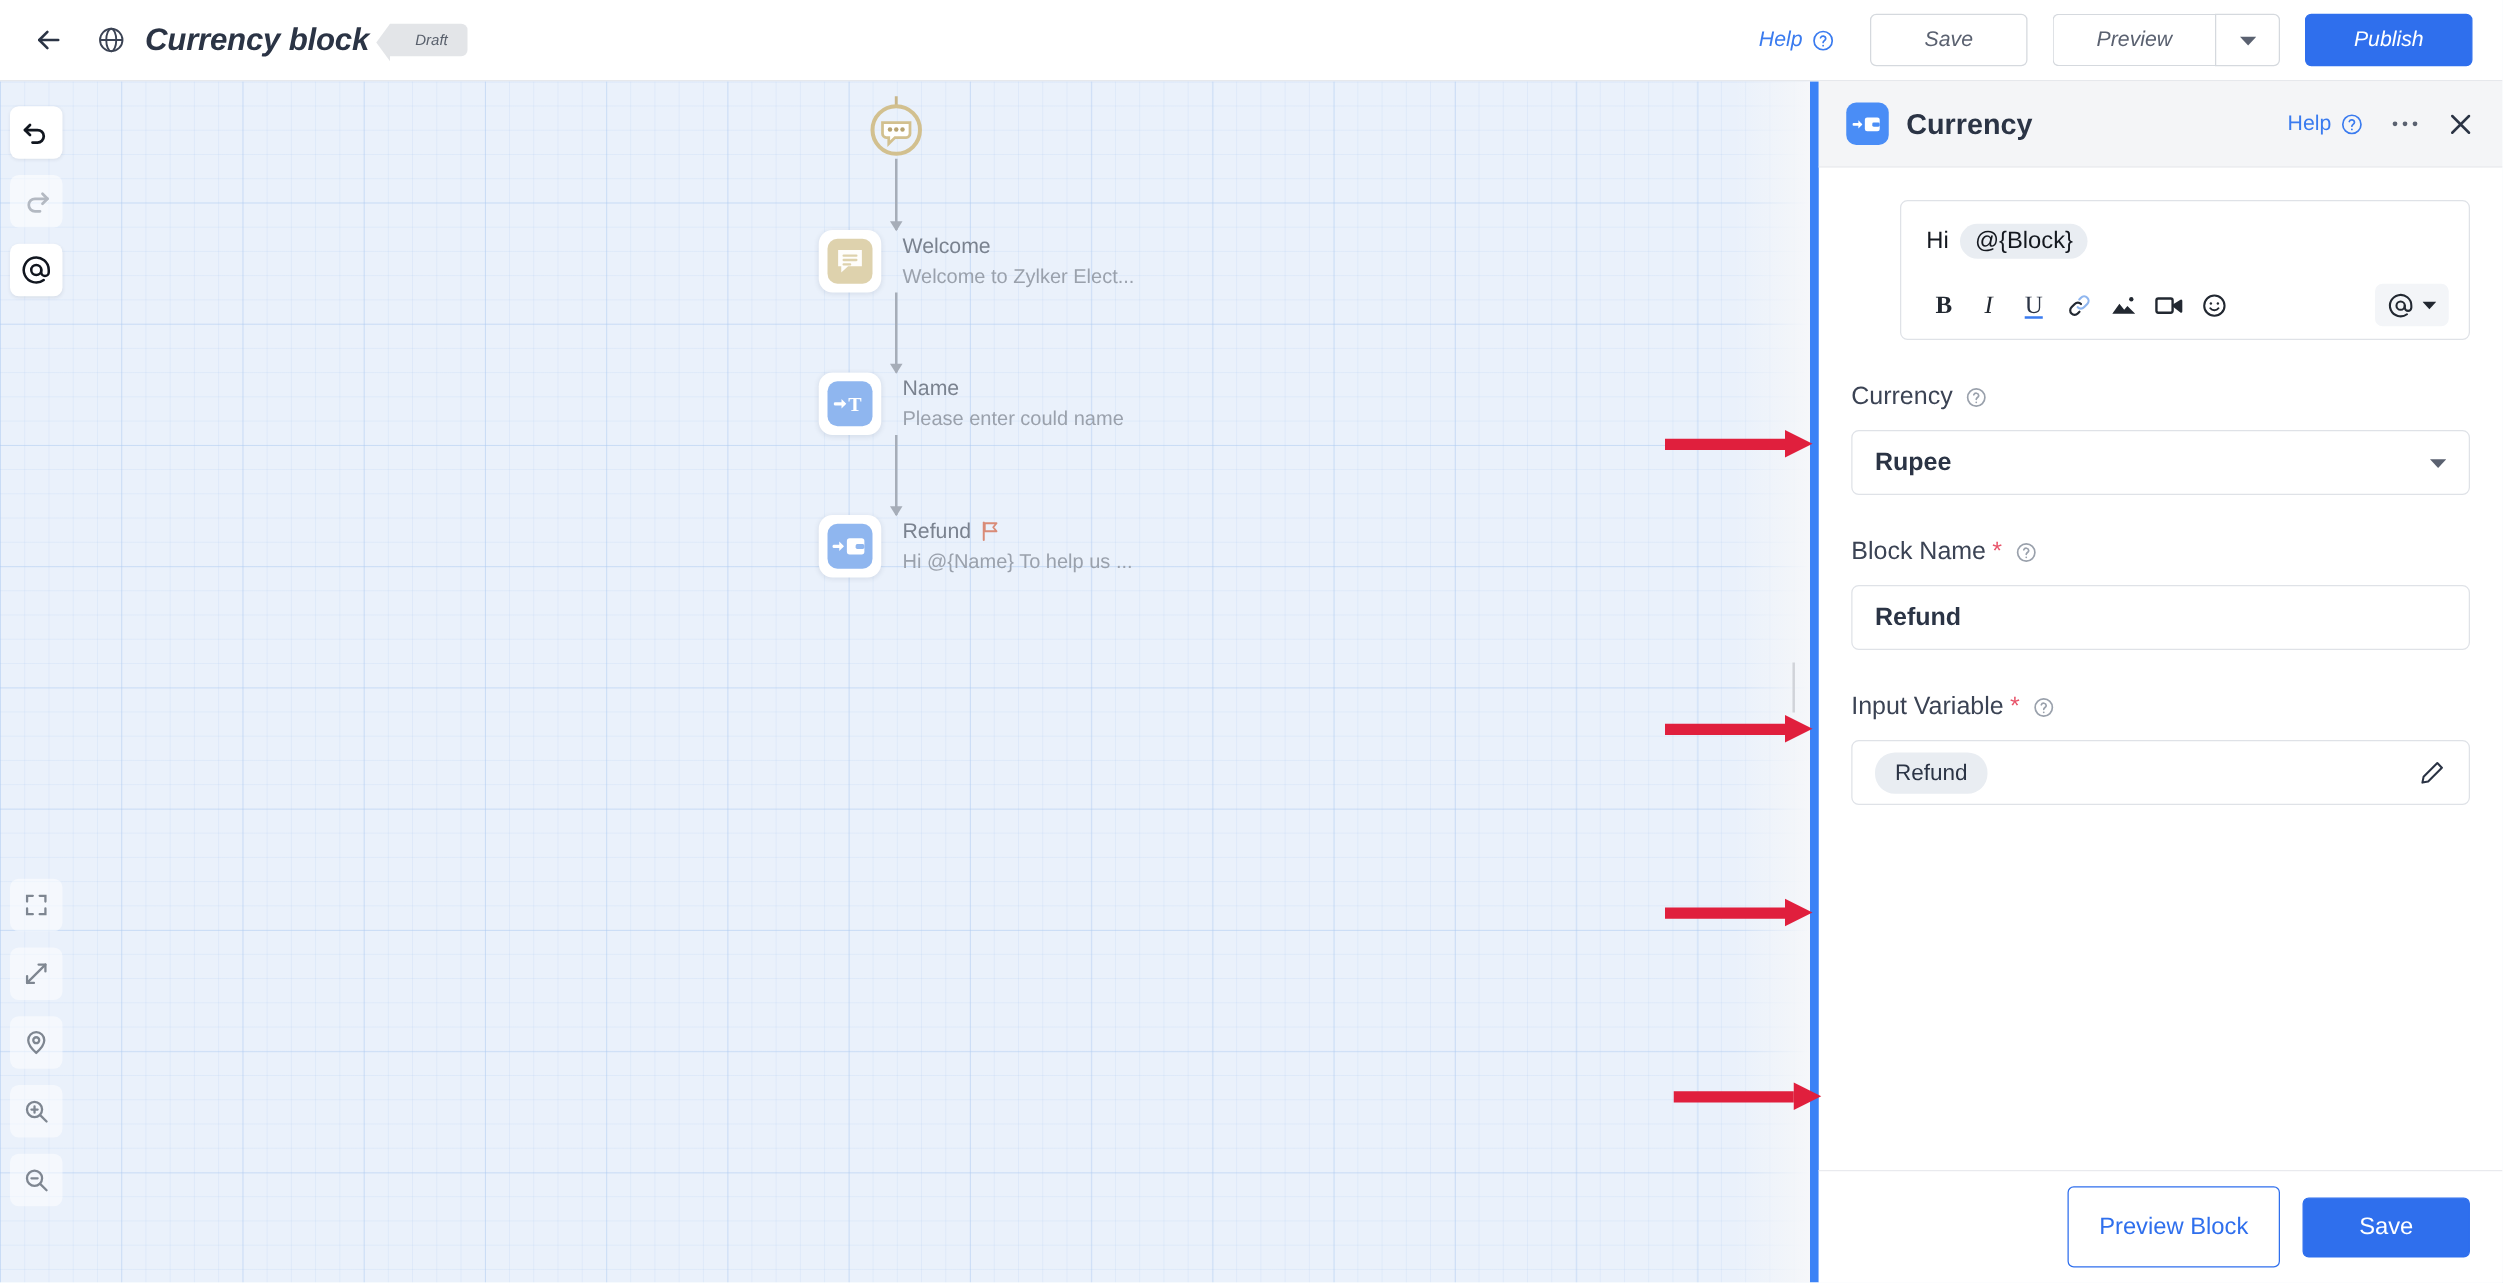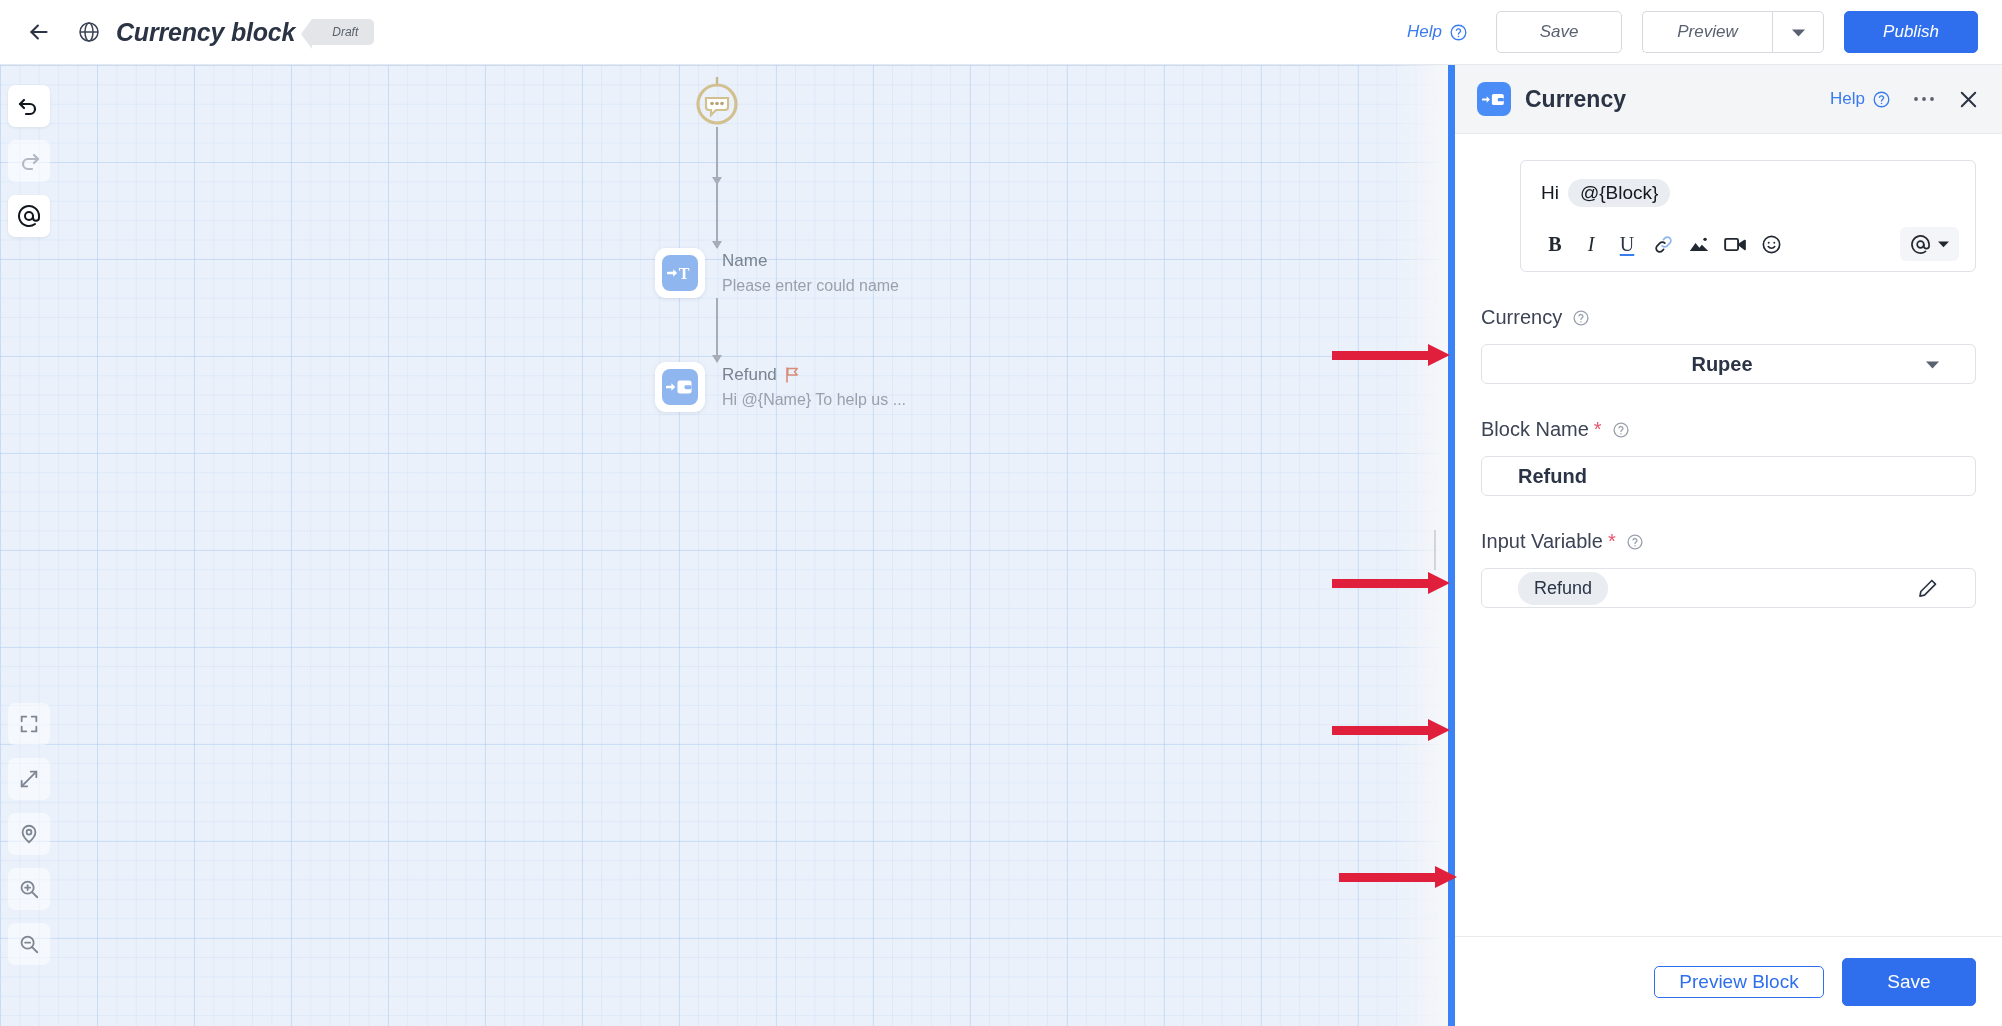--- a/index.html
+++ b/index.html
@@ -206,40 +206,40 @@
   .tb-btn.bold { font-weight: 700; font-size: 20px; font-family: "Liberation Serif", serif; }
   .tb-btn.italic { font-style: italic; font-size: 20px; font-family: "Liberation Serif", serif; }
   .tb-btn.underline { font-size: 20px; font-family: "Liberation Serif", serif; color:#2b3445; text-decoration: underline; text-decoration-color:#3a7bef; text-underline-offset: 3px; }
   .tb-spacer { margin-left: auto; }
   .tb-mention {
     background: #f3f5f8; border-radius: 6px; height: 34px;
     display: flex; align-items: center; gap: 7px; padding: 0 10px; cursor: pointer;
   }
 
   .select-box, .text-box, .var-box {
-    height: 40px; border: 1px solid #dfe2e7; border-radius: 6px;
-    display: flex; align-items: center; padding: 0 36px;
+    height: 52px; border: 1px solid #dfe2e7; border-radius: 6px;
+    display: flex; align-items: center; padding: 0 18px;
     font-size: 20px; color: #2b3445; font-weight: 700;
-    background: #fff; cursor: pointer; margin-bottom: 34px; text-align: center;
+    background: #fff; cursor: pointer; margin-bottom: 34px;
   }
   .select-box .val { flex: 1; }
   .var-box { font-weight: 400; }
   .var-chip {
     background: #e9edf2; color: #2b3445; font-weight: 400;
     border-radius: 16px; padding: 6px 16px; font-size: 18px;
   }
   .var-edit { margin-left: auto; cursor: pointer; display:flex; }
 
   .panel-footer {
     height: 90px; border-top: 1px solid #e9eaee;
     display: flex; align-items: center; justify-content: flex-end;
     gap: 18px; padding-right: 26px; background: #fff;
   }
   .btn-preview-block {
-    height: 32px; width: 170px; border: 1px solid #2f6fed; color: #2f6fed;
+    height: 65px; width: 170px; border: 1px solid #2f6fed; color: #2f6fed;
     background: #fff; border-radius: 5px; font-size: 19px;
     display: flex; align-items: center; justify-content: center; cursor: pointer;
   }
   .btn-save-panel {
     height: 48px; width: 134px; background: #2f6fed; color: #fff;
     border: 1px solid #2f6fed; border-radius: 5px; font-size: 19px;
     display: flex; align-items: center; justify-content: center; cursor: pointer;
   }
 </style>
 </head>
@@ -294,20 +294,36 @@
           <circle cx="25" cy="29" r="19" fill="none" stroke="#d2c08f" stroke-width="3.2"></circle>
           <path d="M14 23h22v9a3 3 0 0 1-3 3h-9l-5 5v-5h-2a3 3 0 0 1-3-3z" fill="#fff" stroke="#d2c08f" stroke-width="2.2"></path>
           <circle cx="20" cy="28.5" r="1.8" fill="#b8a472"></circle>
           <circle cx="25" cy="28.5" r="1.8" fill="#b8a472"></circle>
           <circle cx="30" cy="28.5" r="1.8" fill="#b8a472"></circle>
         </svg>
       </div>
 
       <div class="connector" style="height:57px"></div>
 
+      <div class="flow-node">
+        <div class="node-icon">
+          <div class="node-inner" style="background:#ded2ad">
+            <svg width="24" height="22" viewBox="0 0 24 22">
+              <path d="M2.5 2h19v13h-11l-5.5 5v-5h-2.5z" fill="#fff" opacity="0.95"></path>
+              <rect x="6" y="5.5" width="12" height="1.9" rx="0.9" fill="#ded2ad"></rect>
+              <rect x="6" y="9" width="12" height="1.9" rx="0.9" fill="#ded2ad"></rect>
+              <rect x="6" y="12.5" width="7" height="1.9" rx="0.9" fill="#ded2ad"></rect>
+            </svg>
+          </div>
+        </div>
+        <div class="node-text">
+          <div class="node-title">Welcome</div>
+          <div class="node-sub">Welcome to Zylker Elect...</div>
+        </div>
+      </div>
 
       <div class="connector" style="height:64px"></div>
 
       <div class="flow-node">
         <div class="node-icon">
           <div class="node-inner" style="background:#8fb6ef">
             <svg width="26" height="20" viewBox="0 0 26 20">
               <path d="M1 10h7" stroke="#fff" stroke-width="2.6" stroke-linecap="round"></path>
               <path d="M6.2 6.2L10 10l-3.8 3.8z" fill="#fff"></path>
               <text x="17" y="16" font-family="Liberation Serif, serif" font-size="16" font-weight="700" fill="#fff" text-anchor="middle">T</text>

